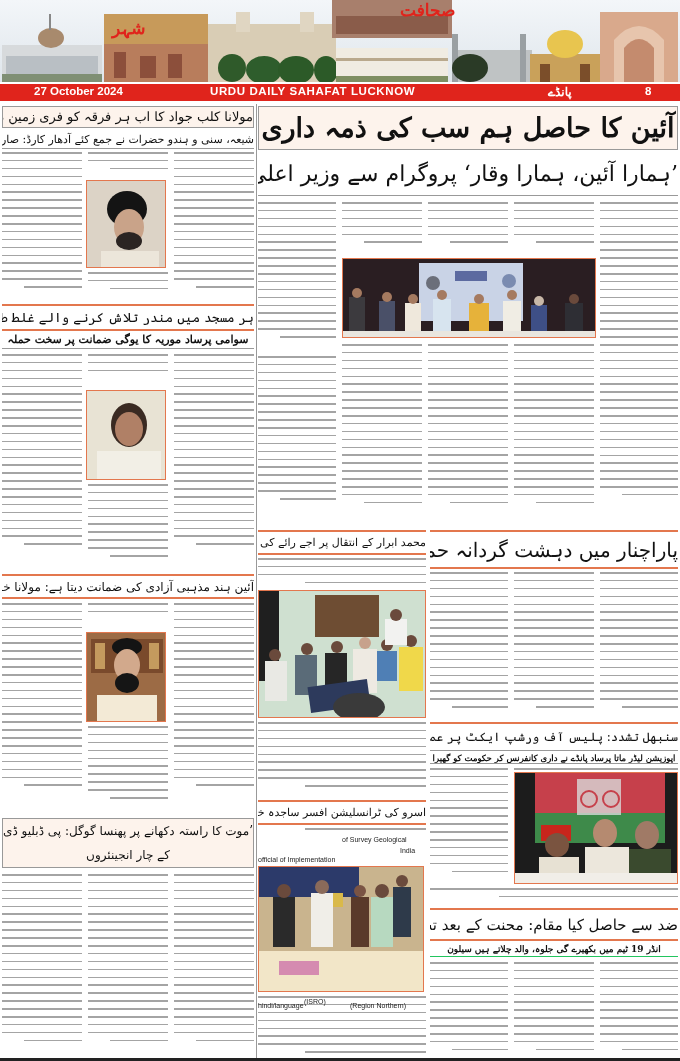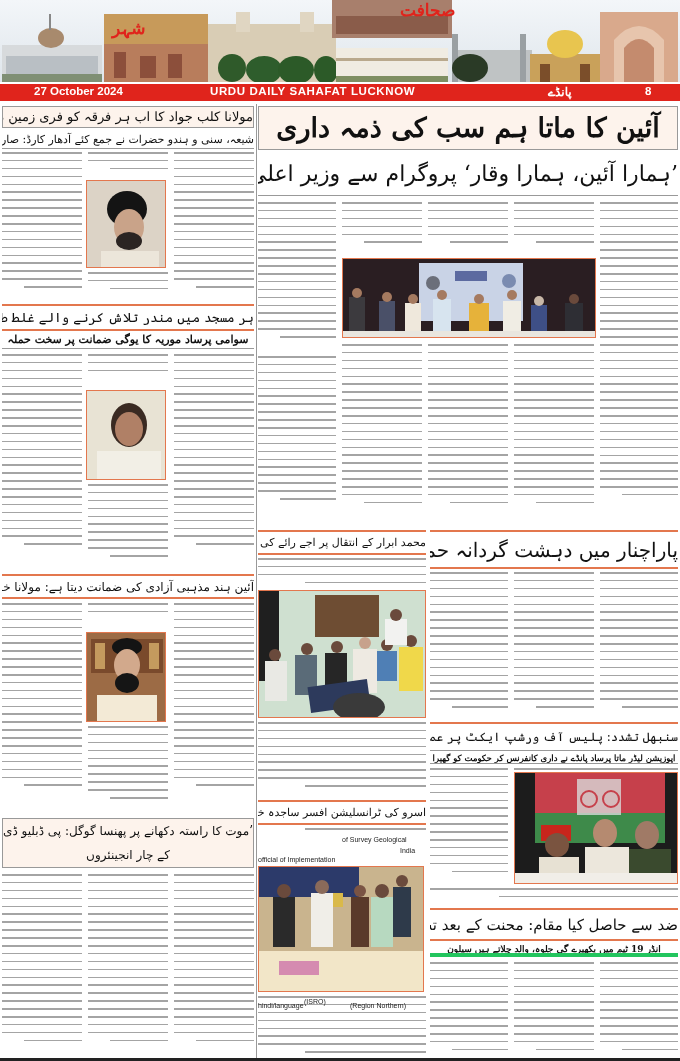--- a/index.html
+++ b/index.html
@@ -408,21 +408,21 @@
     <i></i>
     <i></i>
     <i></i>
     <i></i>
     <i></i>
     <i class="s"></i>
   </div>
 
 <div class="vline" style="left:256px;top:104px;height:957px;"></div>
 
-<div class="head boxhead" style="left:258px;top:106px;width:420px;height:44px;font-size:27px;font-weight:bold;line-height:42px;">آئین کا ماتا ہم سب کی ذمہ داری</div>
+<div class="head boxhead" style="left:258px;top:106px;width:420px;height:44px;font-size:27px;font-weight:bold;line-height:42px;">آئین کا حاصل ہم سب کی ذمہ داری</div>
 <div class="head" style="left:258px;top:152px;width:420px;height:44px;font-size:22px;line-height:44px;border-bottom:1px solid #999;">’ہمارا آئین، ہمارا وقار‘ پروگرام سے وزیر اعلیٰ یوگی کا خطاب</div>
 
 <div class="textcol" style="left:258px;top:202px;width:78px;height:150px;">
     <i></i>
     <i></i>
     <i></i>
     <i></i>
     <i></i>
     <i></i>
     <i></i>
@@ -816,21 +816,21 @@
     <i></i>
     <i class="s"></i>
   </div>
 <span class="eng" style="left:304px;top:998px;">(ISRO)</span>
 <span class="eng" style="left:258px;top:1002px;">hindi/language</span>
 <span class="eng" style="left:350px;top:1002px;">(Region Northern)</span>
 
 <div class="rule-red" style="left:430px;top:908px;width:248px;"></div>
 <div class="head" style="left:430px;top:911px;width:248px;height:28px;font-size:15px;line-height:28px;">ضد سے حاصل کیا مقام: محنت کے بعد تپ کر نکھری ’چاندنی‘</div>
 <div class="rule-red" style="left:430px;top:939px;width:248px;"></div>
-<div class="head" style="left:430px;top:941px;width:248px;height:16px;font-size:9px;font-weight:bold;line-height:16px;border-bottom:4px solid #22c55e;">انڈر 19 ٹیم میں بکھیرے گی جلوہ، والد چلاتے ہیں سیلون</div>
+<div class="head" style="left:430px;top:941px;width:248px;height:16px;font-size:9px;font-weight:bold;line-height:16px;border-bottom:1px solid #22c55e;">انڈر 19 ٹیم میں بکھیرے گی جلوہ، والد چلاتے ہیں سیلون</div>
 <div class="textcol" style="left:430px;top:962px;width:78px;height:96px;">
     <i></i>
     <i></i>
     <i></i>
     <i></i>
     <i></i>
     <i></i>
     <i></i>
     <i></i>
     <i></i>

